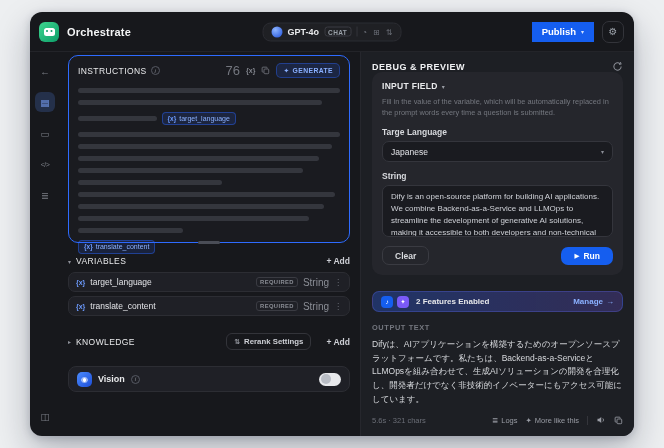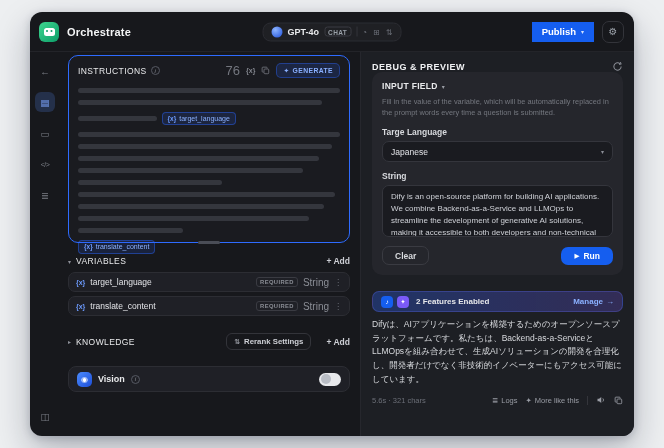--- a/index.html
+++ b/index.html
@@ -311,20 +311,21 @@
       <div class="features-bar">
         <span class="feat-icon feat-blue">♪</span>
         <span class="feat-icon feat-purple">✦</span>
         <span class="feat-label">2 Features Enabled</span>
         <span class="manage">
           <span>Manage</span>
           <span>→</span>
         </span>
       </div>
 
+      <div class="output-title">OUTPUT TEXT</div>
       <div class="output-text">Difyは、AIアプリケーションを構築するためのオープンソースプラットフォームです。私たちは、Backend-as-a-ServiceとLLMOpsを組み合わせて、生成AIソリューションの開発を合理化し、開発者だけでなく非技術的イノベーターにもアクセス可能にしています。</div>
 
       <div class="meta-row">
         <span>5.6s · 321 chars</span>
         <div class="meta-actions">
           <span class="action">
             <span>≣</span>
             <span>Logs</span>
           </span>
           <span class="action">

